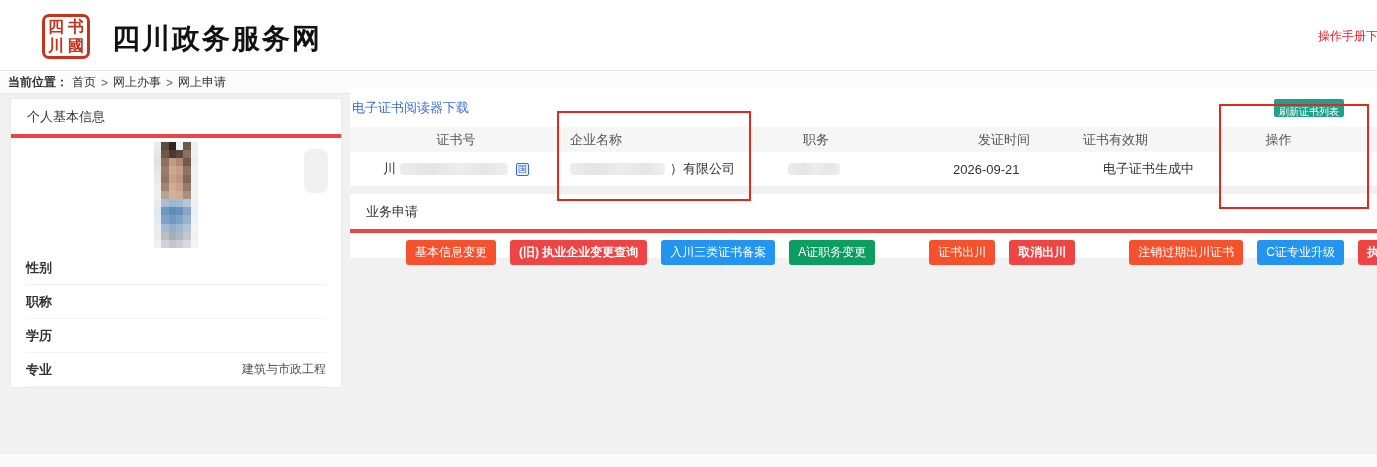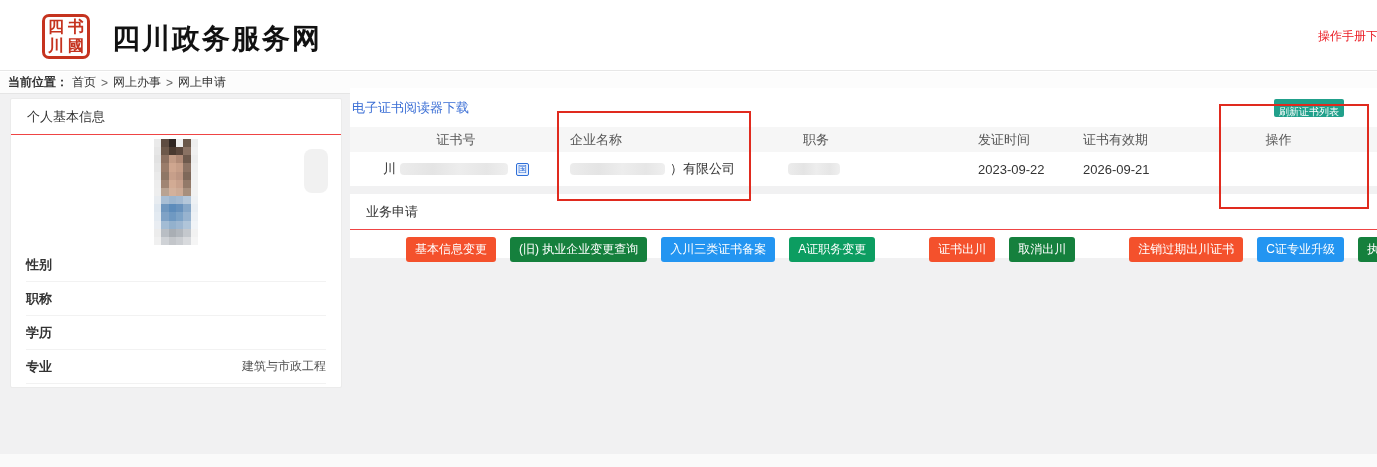--- a/index.html
+++ b/index.html
@@ -24,21 +24,21 @@
   .crumb-bar a { color:#333; text-decoration:none; cursor:pointer; }
   .crumb-sep { margin:0 5px; color:#666; }
 
   
   .content-bg { position:absolute; left:0; top:94px; width:1377px; height:373px; background:#f1f1f2; }
   .bottom-strip { position:absolute; left:0; top:454px; width:1377px; height:13px; background:#fafafa; }
 
   
   .card { position:absolute; background:#fff; }
   .side-card { border:1px solid #ebebeb; border-radius:2px; }
-  .card-title { padding:9px 16px 8px; font-size:13px; color:#333; border-bottom:1px solid #ef4444; }
+  .card-title { padding:9px 16px 8px; font-size:13px; color:#333; border-bottom:4px solid #ef4444; }
 
   
   #side1 { left:10px; top:98px; width:332px; height:290px; }
   .photo-row { display:flex; justify-content:center; padding:4px 0 3px; }
   .photo { width:44px; height:106px; }
   .field-row { height:34px; margin:0 15px; border-bottom:1px solid #f2f2f2; display:flex; align-items:center; justify-content:space-between; font-size:13px;text-align:right; }
   .field-row .f-label { font-weight:700; color:#333; }
   .field-row .f-value { font-size:12px; color:#555; }
   .side-blur { position:absolute; left:304px; top:149px; width:24px; height:44px; background:#ededed; border-radius:8px; opacity:.8; }
   #side2 { left:10px; top:398px; width:332px; height:47px; }
@@ -68,21 +68,21 @@
   .company-suffix { margin-left:5px; }
 
   .refresh-btn { position:absolute; left:1274px; top:99px; height:18px; line-height:18px; padding:4px 5px; font-size:10px;
                  color:#fff; background:#21a08b; border:none; border-radius:2px; cursor:pointer; z-index:5; }
 
   
   #mainB { left:350px; top:194px; width:1027px; height:64px; }
   .btn-row { display:flex; gap:14px; padding:7px 16px 0; }
   .biz-btn { height:25px; line-height:25px; padding:0 9px; font-size:12px; color:#fff; border:none; border-radius:3px; cursor:pointer; white-space:nowrap; }
   .b-red   { background:#f4512c;margin-left:40px; }
-  .b-amber { background:#15803d; }
+  .b-amber { background:#ef4444;font-weight:bold; }
   .b-blue  { background:#2395f1; }
   .b-green { background:#0c9d61; }
   .b-plain { background:#fff; color:#555; border:1px solid #d4d4d4; }
 
   
   .anno { position:absolute; border:2px solid #e02a1e; z-index:50; pointer-events:none; }
   #anno1 { left:557px; top:111px; width:194px; height:90px; }
   #anno2 { left:1219px; top:104px; width:150px; height:105px; }
 </style>
 </head>
@@ -234,22 +234,22 @@
           <span class="blob soft" style="width:108px"></span>
           <span class="cn-badge">国</span>
         </div>
         <div class="tc c2">
           <span class="blob soft" style="width:95px"></span>
           <span class="company-suffix">）有限公司</span>
         </div>
         <div class="tc c3">
           <span class="blob soft" style="width:52px"></span>
         </div>
-        <div class="tc c4">2023-09-22</div>
         <div class="tc c5">2026-09-21</div>
+        <div class="tc c6">电子证书生成中</div>
       </div>
     </div>
   </div>
 
   <button class="refresh-btn">刷新证书列表</button>
 
   <div class="card" id="mainB">
     <div class="card-title">业务申请</div>
     <div class="btn-row">
       <button class="biz-btn b-red">基本信息变更</button>

